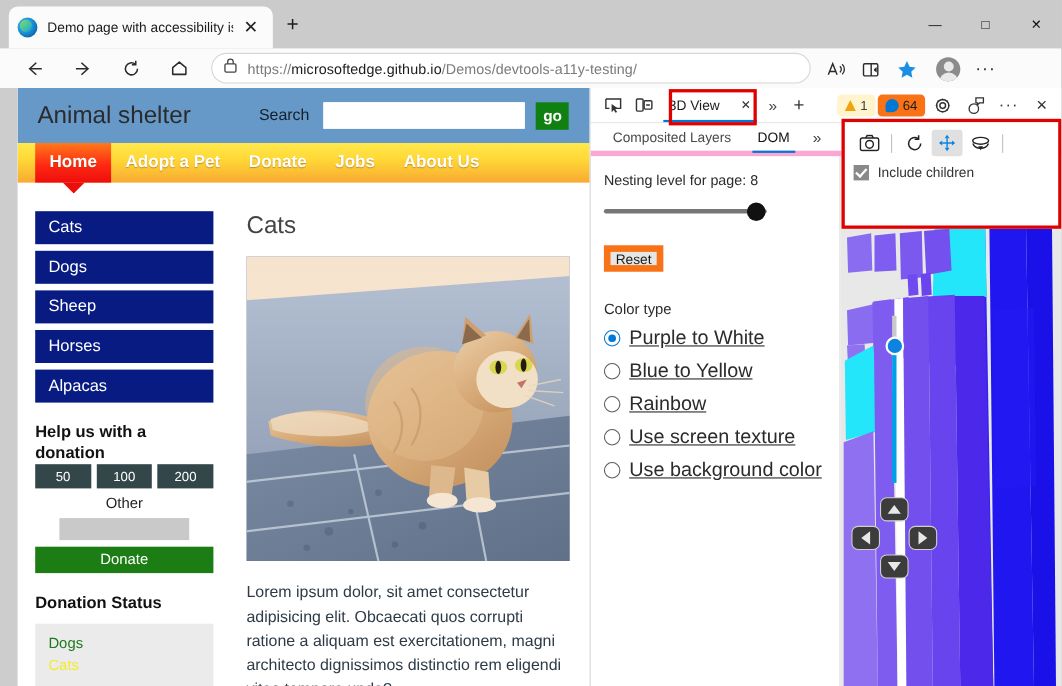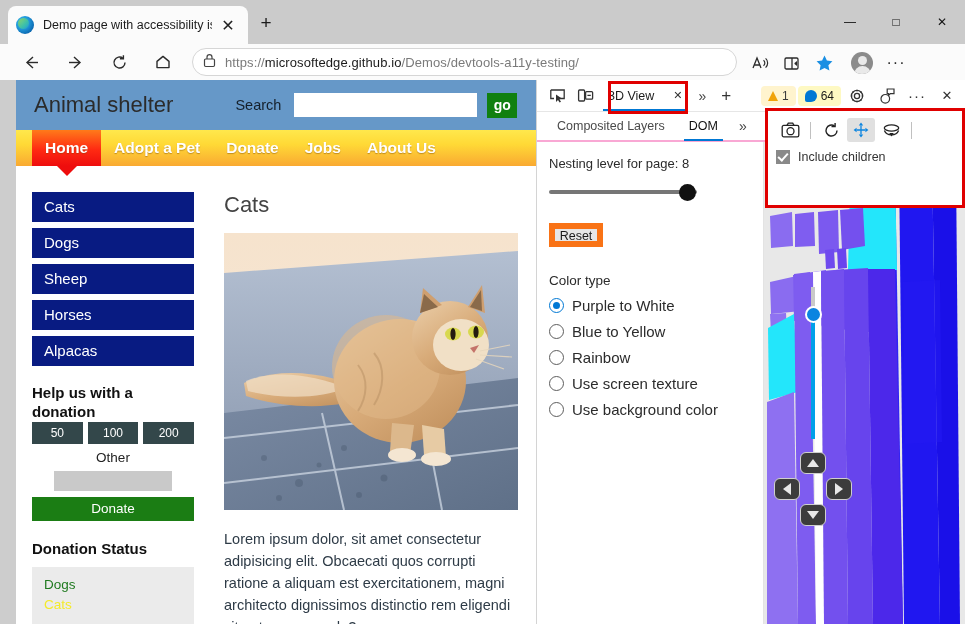--- a/index.html
+++ b/index.html
@@ -181,32 +181,32 @@
   }
   .dt-tab .x { font-size: 11px; color: #333; }
   .dt-chev { font-size: 14px; color: #444; padding: 0 7px; }
   .dt-plus { font-size: 17px; color: #333; font-weight: 300; padding: 0 8px; }
   .dt-right { position: absolute; right: 4px; display: flex; align-items: center; gap: 2px; }
   .badge {
     display: flex; align-items: center; gap: 4px; height: 20px; padding: 0 7px;
     border-radius: 4px; font-size: 12px;
   }
   .badge.warn { background: #fff4ce; color: #3b3b3b; }
-  .badge.info { background: #fef9c3; color: #1b1b1b; align-items: center; }
+  .badge.info { background: #f97316; color: #1b1b1b; align-items: center; }
   .warn-tri {
     width: 0; height: 0; border-left: 5.5px solid transparent; border-right: 5.5px solid transparent;
     border-bottom: 10px solid #f0a30a;
   }
   .info-circ {
     width: 12px; height: 12px; border-radius: 50% 50% 50% 2px; background: #0078d4;
   }
 
   .dt-subbar {
     height: 30px; display: flex; align-items: center; background: #ffffff;
-    border-bottom: 2px solid #f9a8d4; padding-left: 10px; gap: 4px;
+    border-bottom: 5px solid #f9a8d4; padding-left: 10px; gap: 4px;
   }
   .dt-subtab {
     font-size: 12.5px; color: #4a4a4a; padding: 0 10px; height: 29px;
     display: flex; align-items: center; position: relative;
   }
   .dt-subtab.selected { color: #111; }
   .dt-subtab.selected::after {
     content: ""; position: absolute; left: 5px; right: 5px; bottom: 0; height: 2px; background: #0078d4;
   }
 
@@ -230,21 +230,21 @@
   .radio-row { display: flex; align-items: center; gap: 8px; margin-top: 9px; }
   .radio {
     width: 15px; height: 15px; border-radius: 50%; border: 1.3px solid #5d5d5d;
     background: #fff; position: relative; flex: 0 0 15px;
   }
   .radio.on { border-color: #0078d4; }
   .radio.on::after {
     content: ""; position: absolute; left: 3px; top: 3px; width: 7px; height: 7px;
     border-radius: 50%; background: #0078d4;
   }
-  .radio-label { font-size: 15px; color: #2b2b2b; }
+  .radio-label { font-size: 18px; color: #2b2b2b; text-decoration: underline; }
 
   .dt-canvas { flex: 1 1 auto; position: relative; background: #e8e8e8; overflow: hidden; }
 
   
   .isolate-panel {
     position: absolute; right: 0; top: 28px; width: 200px; height: 100px;
     background: #ffffff; border: 3px solid #e00000; z-index: 40;
     padding: 6px 0 0 8px;
   }
   .iso-toolbar { display: flex; align-items: center; gap: 2px; height: 26px; }

